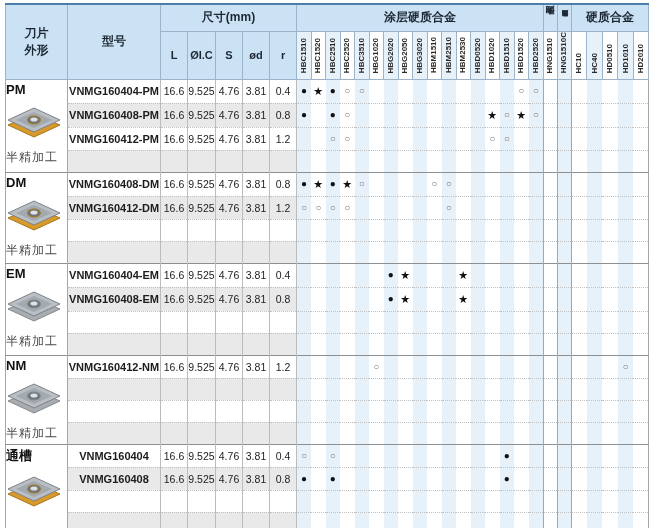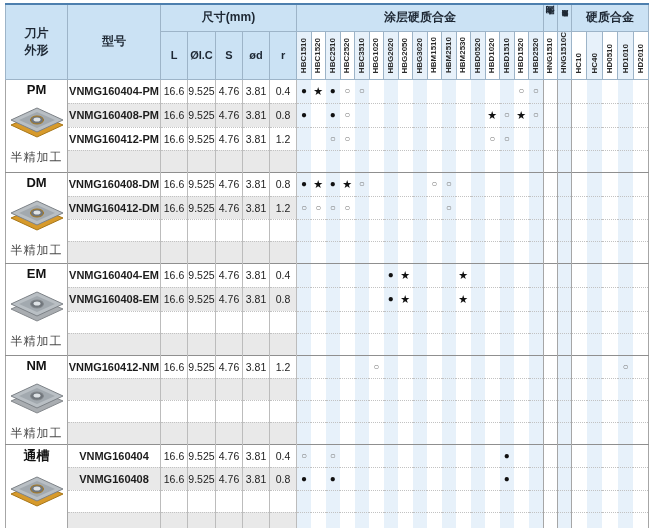--- a/index.html
+++ b/index.html
@@ -23,21 +23,21 @@
   th.vgroup .vtext{writing-mode:vertical-rl;transform:rotate(180deg);display:inline-block;
                    font-size:9px;line-height:13px;letter-spacing:0;}
   th.vgroup .vtext.small{font-size:6.5px;}
   th.vlab{background:#fff;vertical-align:bottom;border:1px solid var(--hborder);border-top:1px solid var(--hborder);}
   th.vlab .vtext{writing-mode:vertical-rl;transform:rotate(180deg);display:inline-block;
                  font-size:8px;font-weight:bold;color:#2a2a2a;line-height:12px;margin-bottom:2px;}
   th.vlab.stripe{background:var(--stripe);}
   tbody tr{height:22px;}
   tbody td{padding:0;color:#1c1c1c;}
   td.shape{border-right:1px solid var(--border);background:#fff;vertical-align:top;}
-  .shapebox{display:flex;flex-direction:column;justify-content:space-between;align-items:center;height:84px;padding:2px 0;}
+  .shapebox{display:flex;flex-direction:column;justify-content:space-between;height:84px;padding:2px 0;}
   .glabel{font-weight:bold;font-size:13px;color:#111;}
   .gnote{font-size:12px;color:#4a4a4a;letter-spacing:1px;min-height:12px;}
   td.model{font-weight:bold;font-size:11px;text-align:center;
            border-left:1px solid var(--border);border-right:1px solid #bcbcbc;margin-top:32px;}
   td.size{font-size:10.5px;text-align:center;border-right:1px solid #bcbcbc;}
   tr.grey td.model,tr.grey td.size{background:var(--row-grey);}
   td.sym{text-align:center;font-size:10px;line-height:22px;}
   td.sym.stripe{background:var(--stripe);}
   td.sym.gb,th.vlab.gb{border-left:1px solid var(--border);}
   .filled,.star{color:#111;}

